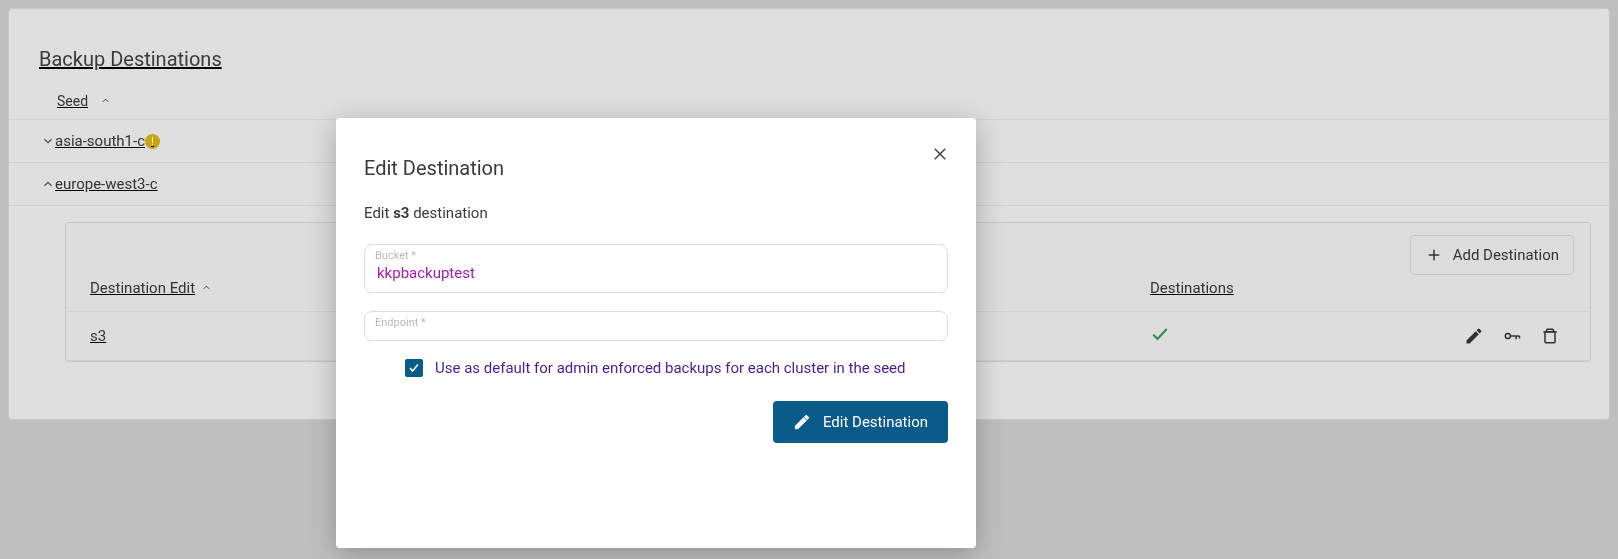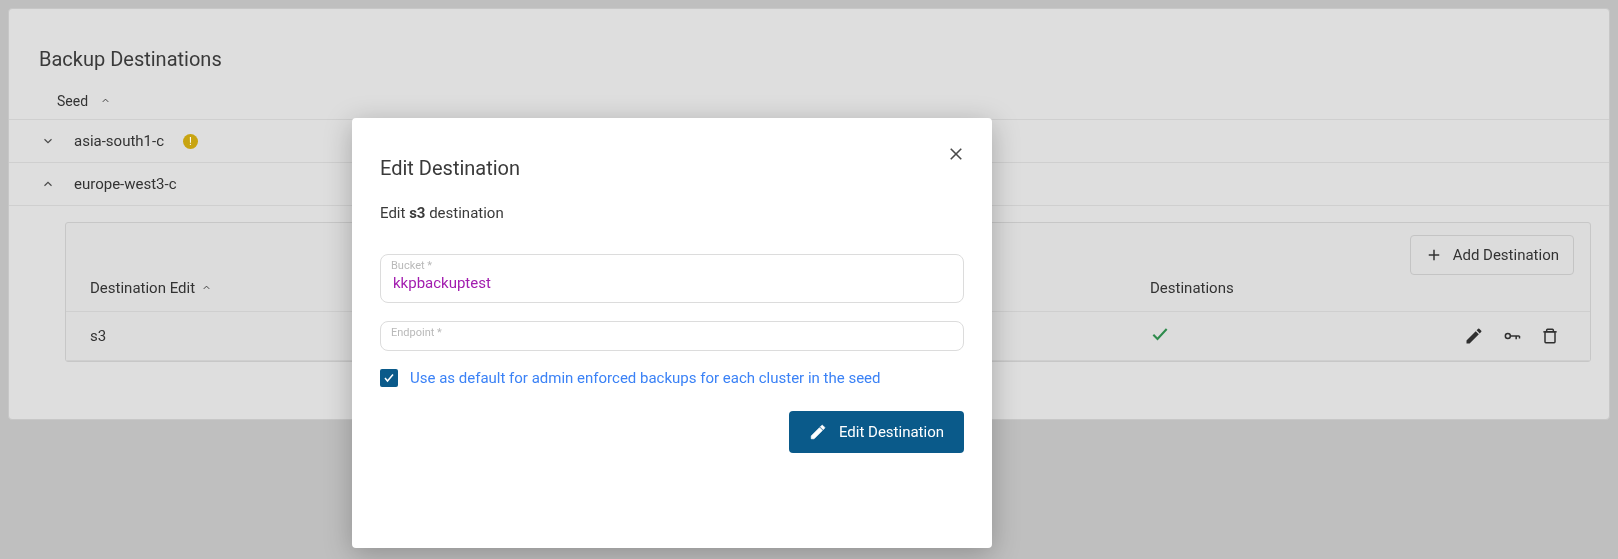--- a/index.html
+++ b/index.html
@@ -10,38 +10,39 @@
     height: 559px;
     background: #bfbfbf;
   }
   .panel {
     position: absolute;
     left: 8px; top: 8px; width: 1602px; height: 412px;
     background: #dedede;
     border: 1px solid #c7c7c7;
     border-radius: 4px;
     padding: 36px 0 0 0;
+    text-decoration: underline;
   }
   .panel-title {
     font-size: 20px;
     color: #3a3a3a;
     padding: 2px 30px 14px 30px;
   }
   .seed-header {
     font-size: 14px;
     color: #333;
     padding: 8px 30px 10px 48px;
     display: flex;
     gap: 12px;
     border-bottom: 1px solid #cfcfcf;
   }
   .seed-row {
     display: flex;
     align-items: center;
-    gap: 19px;
+    gap: 0;
     padding: 12px 30px 12px 32px;
     border-bottom: 1px solid #cfcfcf;
     color: #333;
     font-size: 15px;
   }
   .caret {
     width: 14px; height: 14px; display: inline-flex; align-items: center; justify-content: center;
   }
   .caret svg { width: 14px; height: 14px; stroke: #4a4a4a; stroke-width: 2; fill: none; }
   .warn-badge {
@@ -91,60 +92,60 @@
     background: #dcdcdc;
   }
   .check-ic svg { width: 20px; height: 20px; stroke: #2e8b4c; stroke-width: 2.5; fill: none; }
   .row-actions { display: flex; align-items: center; gap: 18px; justify-content: flex-end; padding-right: 6px; }
   .row-actions svg { width: 20px; height: 20px; stroke: #303030; stroke-width: 1.8; fill: none; cursor: pointer; }
   .row-actions .fillable { fill: #303030; stroke: none; }
 
   
   .modal {
     position: absolute;
-    left: 352px; top: 118px;
+    left: 336px; top: 118px;
     width: 640px; height: 430px;
     background: #ffffff;
     border-radius: 4px;
     box-shadow: 0 6px 28px rgba(0,0,0,0.25);
     padding: 38px 28px 28px 28px;
   }
   .modal-title {
     font-size: 20px;
     color: #3a3a3a;
     margin-bottom: 24px;
   }
   .modal-close {
     position: absolute;
     right: 18px; top: 18px;
     width: 36px; height: 36px;
     display: flex; align-items: center; justify-content: center;
     cursor: pointer;
   }
   .modal-close svg { width: 18px; height: 18px; stroke: #4a4a4a; stroke-width: 2.2; }
-  .modal-sub { font-size: 15px; color: #3a3a3a; margin-bottom: 32px; }
+  .modal-sub { font-size: 15px; color: #3a3a3a; margin-bottom: 22px; }
   .field {
     position: relative;
     border: 1px solid #dcdcdc;
     border-radius: 8px;
     padding: 18px 12px 10px 12px;
     margin-bottom: 18px;
   }
   .field-label {
     position: absolute;
     left: 10px; top: 4px;
     font-size: 11px;
     color: #b9b9b9;
   }
   .field-input {
     border: none; outline: none; width: 100%;
     font-size: 15px; color: #a21caf;
     background: transparent;
   }
-  .check-row { display: flex; align-items: center; gap: 12px; margin-top: 14px; font-size: 15px; color: #3b82f6; }
+  .check-row { display: flex; align-items: center; gap: 12px; margin-top: 14px; font-size: 15px; color: #4c1d95; margin-left: 41px; }
   .checkbox {
     width: 18px; height: 18px; border-radius: 2px;
     background: #0a5a8a;
     display: flex; align-items: center; justify-content: center;
     cursor: pointer;
   }
   .checkbox svg { width: 12px; height: 12px; stroke: #fff; stroke-width: 3; fill: none; }
   .modal-actions { display: flex; justify-content: flex-end; margin-top: 24px; }
   .primary-btn {
     background: #0a5a8a;

